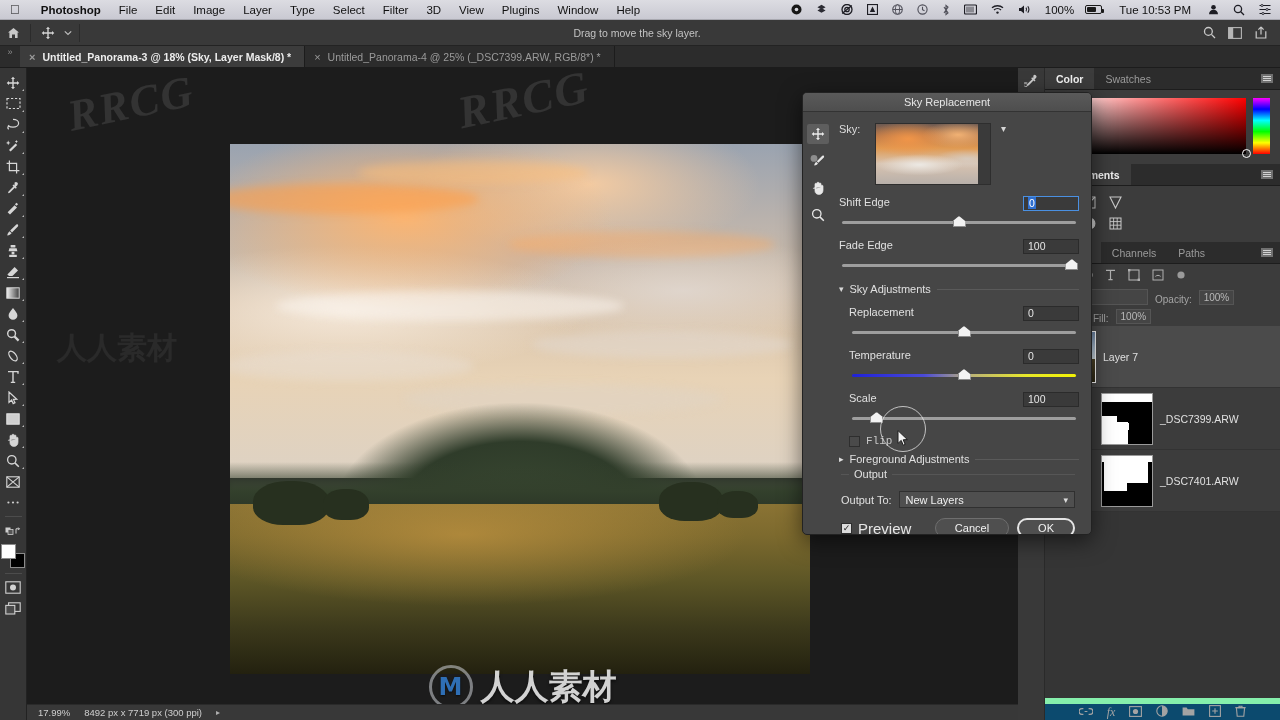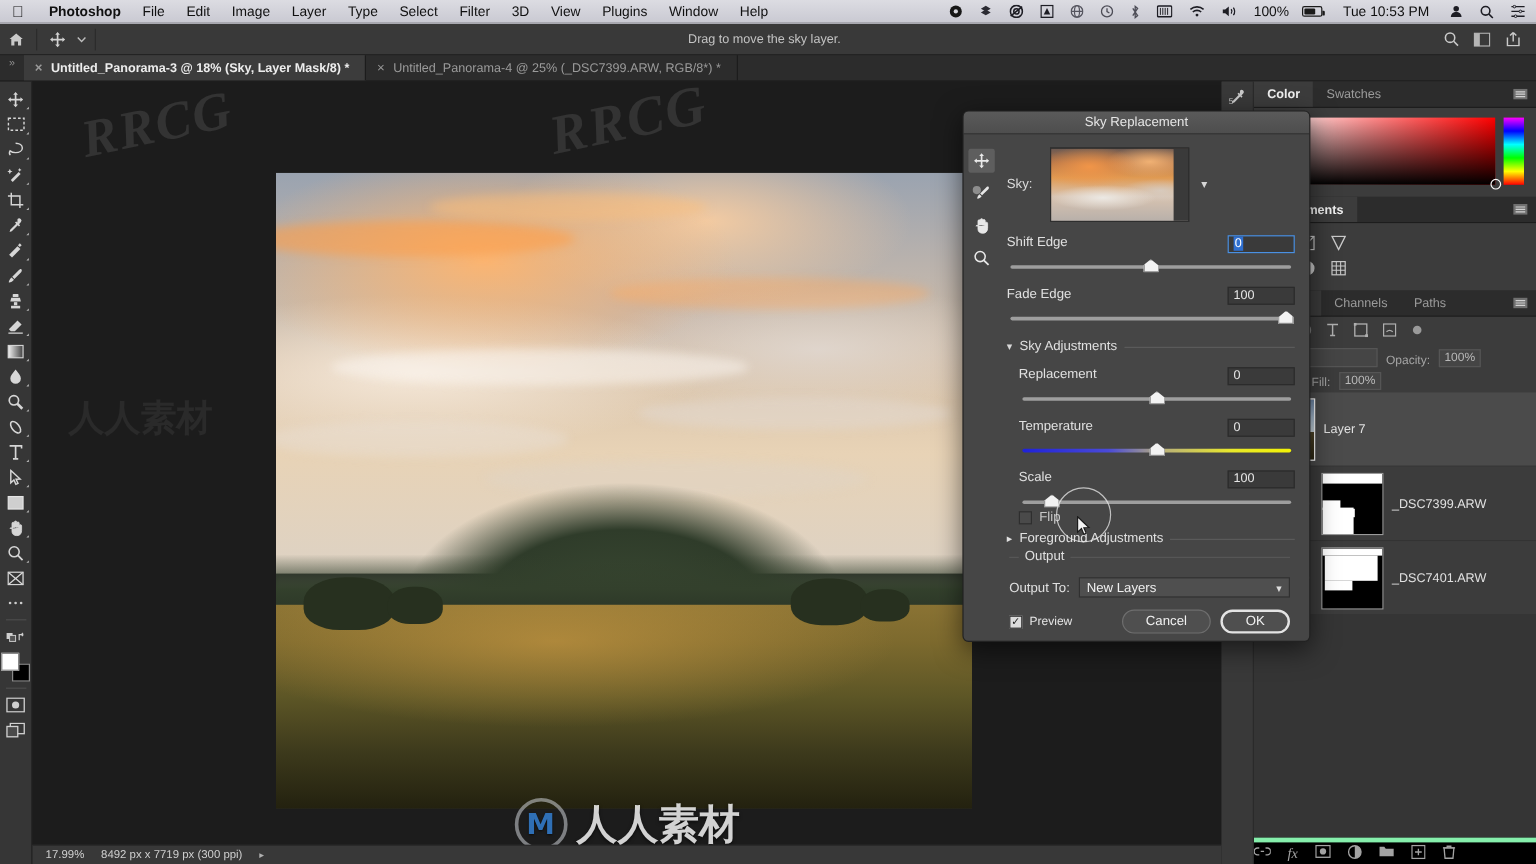--- a/index.html
+++ b/index.html
@@ -221,43 +221,43 @@
   }
   .lyr-thumb .mini-sky { position:absolute; inset:0 0 45% 0;
      background:linear-gradient(#6d86a6,#a8bcd0 55%,#cbd7de); }
   .lyr-thumb .mini-land { position:absolute; inset:55% 0 0 0;
      background:linear-gradient(#4d4327,#2c2714); }
   .lyr-link { width:10px; text-align:center; color:#cfcfcf; font-size:10px; }
   .lyr-mask { width:52px; height:52px; border:1px solid #9a9a9a; background:#000; position:relative; overflow:hidden; }
   .lyr-name { color:#e0e0e0; font-size:10.5px; }
 
   .lp-bottom {
-    position:absolute; bottom:0; left:0; right:0; height:22px; background:#000000;
-    border-top:4px solid #86efac; display:flex; align-items:center;
-    justify-content:flex-start; gap:14px; color:#9c9c9c;
+    position:absolute; bottom:0; left:0; right:0; height:22px; background:#0c4a6e;
+    border-top:6px solid #86efac; display:flex; align-items:center;
+    justify-content:center; gap:14px; color:#9c9c9c;
   }
 
   
   .dialog {
     position:absolute; left:802px; top:92px; width:290px; height:443px;
     background:#464646; border:1px solid #222; box-shadow:0 6px 22px rgba(0,0,0,.55);
     border-radius:5px; overflow:hidden;
   }
   .dlg-title {
     height:19px; background:linear-gradient(#5a5a5a,#4e4e4e);
     display:flex; align-items:center; justify-content:center;
     color:#e6e6e6; font-size:11px; border-bottom:1px solid #333;
   }
   .dlg-body { display:flex; height:calc(100% - 19px); }
   .dlg-rail { width:30px; padding-top:12px; display:flex; flex-direction:column; align-items:center; gap:7px; }
   .dlg-tool { width:22px; height:20px; display:flex; align-items:center; justify-content:center; color:#e3e3e3; border-radius:2px;}
   .dlg-tool.sel { background:#5e5e5e; }
   .dlg-main { flex:1; padding:8px 12px 0 6px; position:relative; }
 
-  .sky-row { display:flex; align-items:center; gap:8px; margin-top:3px; }
+  .sky-row { display:flex; align-items:flex-start; gap:8px; margin-top:3px; }
   .sky-label { color:#dcdcdc; font-size:11px; width:28px; }
   .sky-thumb-wrap {
     width:116px; height:62px; border:1px solid #2e2e2e; position:relative; background:#222;
   }
   .sky-thumb {
     position:absolute; inset:0;
     background:
       radial-gradient(ellipse 50% 42% at 28% 25%, rgba(243,150,72,.95), rgba(243,150,72,0) 70%),
       radial-gradient(ellipse 44% 30% at 72% 18%, rgba(248,184,120,.9), rgba(248,184,120,0) 72%),
       radial-gradient(ellipse 52% 24% at 38% 68%, rgba(238,236,232,.92), rgba(238,236,232,0) 74%),
@@ -294,21 +294,21 @@
   }
 
   .group-head {
     display:flex; align-items:center; gap:6px; margin-top:12px; color:#e0e0e0; font-size:11px;
   }
   .group-head .line { flex:1; height:1px; background:#5a5a5a; }
   .group-head .tri { font-size:9px; color:#d8d8d8; }
 
   .sub { padding-left:10px; }
 
-  .flip-row { display:flex; align-items:center; gap:6px; margin-top:1px; padding-left:10px; }
+  .flip-row { display:flex; align-items:center; gap:6px; margin-top:11px; padding-left:10px;font-family:Liberation Mono, monospace; }
   .cbox {
     width:11px; height:11px; background:#4a4a4a; border:1px solid #2e2e2e;
     display:flex; align-items:center; justify-content:center;
   }
   .cbox.checked { background:#dcdcdc; }
   .cbox.checked:after { content:"✓"; color:#1a1a1a; font-size:9px; line-height:1; }
 
   .fg-row { display:flex; align-items:center; gap:6px; margin-top:6px; color:#e0e0e0; font-size:11px; }
   .fg-row .line { flex:1; height:1px; background:#5a5a5a; }
 
@@ -319,21 +319,21 @@
   }
   .out-row { display:flex; align-items:center; gap:7px; margin-top:9px; }
   .out-row .lb { color:#e0e0e0; font-size:11px; }
   .select {
     flex:1; height:17px; background:#4f4f4f; border:1px solid #303030; color:#f0f0f0;
     font-size:11px; display:flex; align-items:center; padding:0 6px; position:relative;
   }
   .select .cv { position:absolute; right:6px; font-size:9px; color:#ddd; }
 
   .btn-row { display:flex; align-items:center; margin-top:10px; padding:0 4px 0 2px; }
-  .prev-wrap { display:flex; align-items:center; gap:6px; color:#e6e6e6; font-size:10px; }
+  .prev-wrap { display:flex; align-items:center; gap:6px; color:#e6e6e6; font-size:15px; }
   .btns { margin-left:auto; display:flex; gap:8px; }
   .btn {
     height:20px; padding:0 19px; border-radius:10px; background:#4f4f4f;
     border:1px solid #6e6e6e; color:#f2f2f2; font-size:11px;
     display:flex; align-items:center; justify-content:center;
   }
   .btn.primary { border:2px solid #e4e4e4; }
 
   
   .hl-circle {

